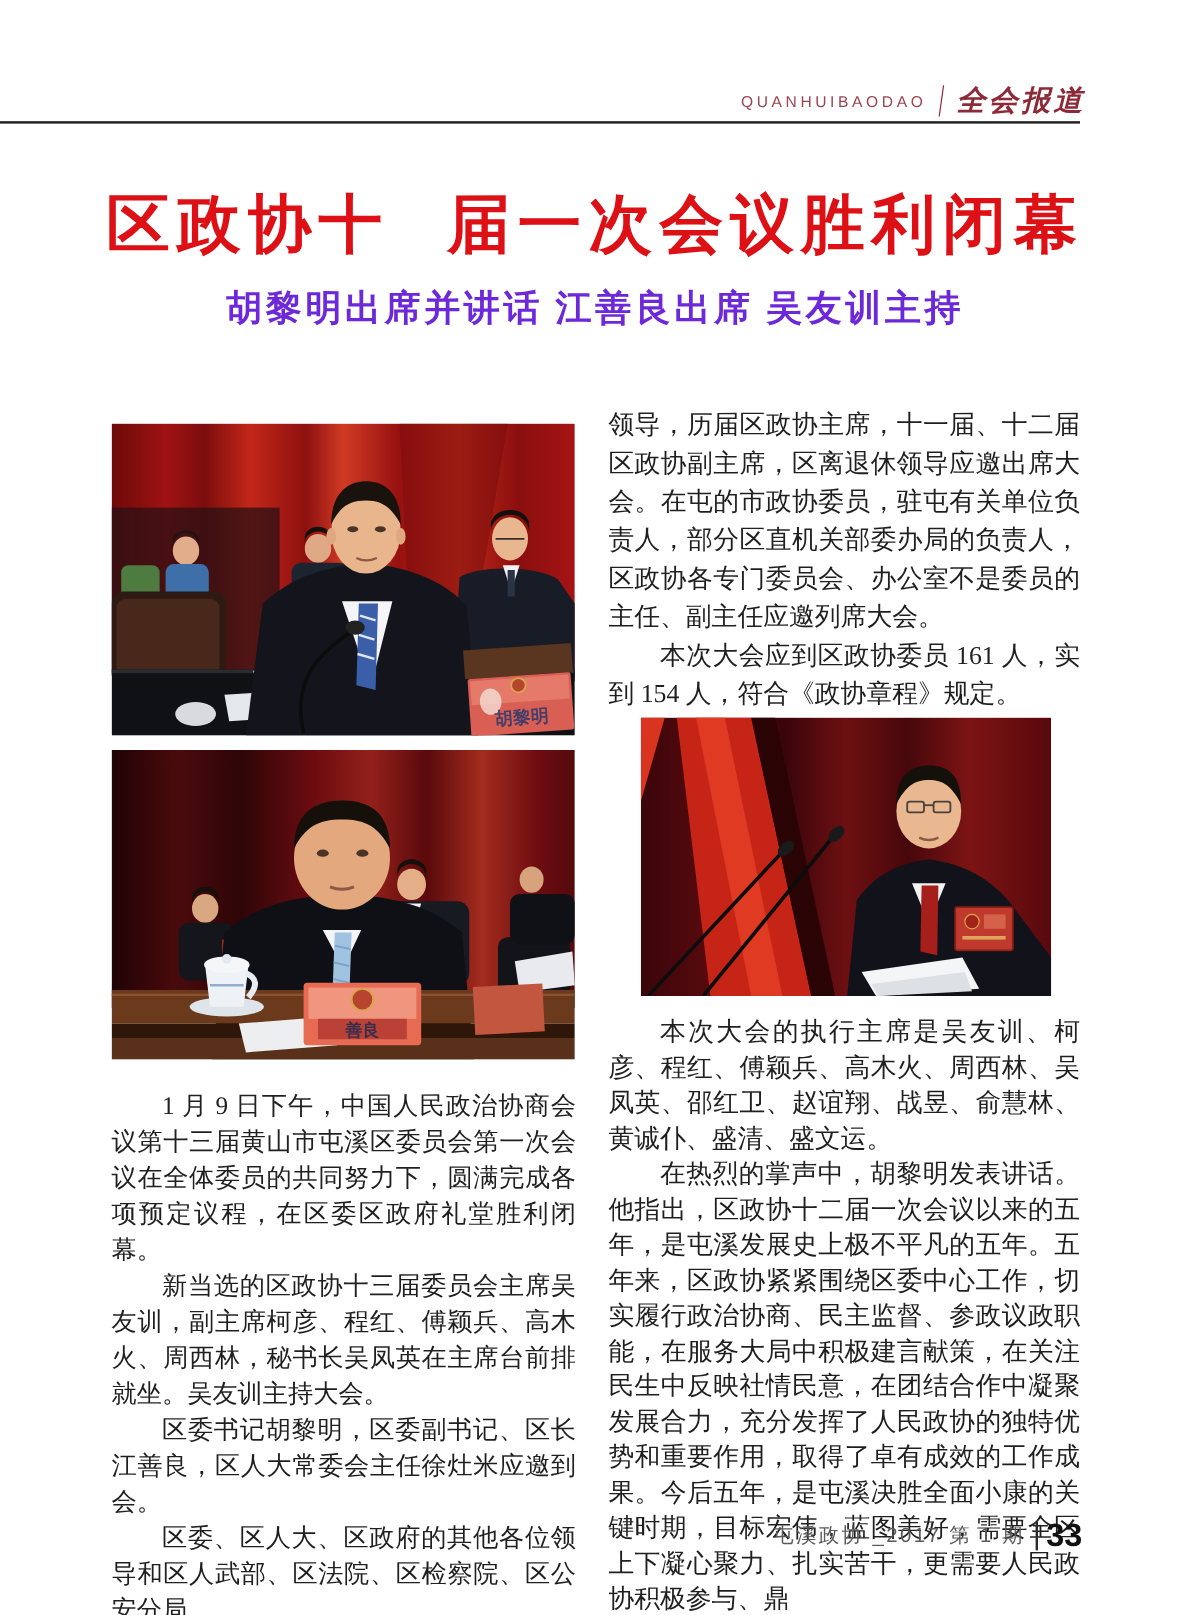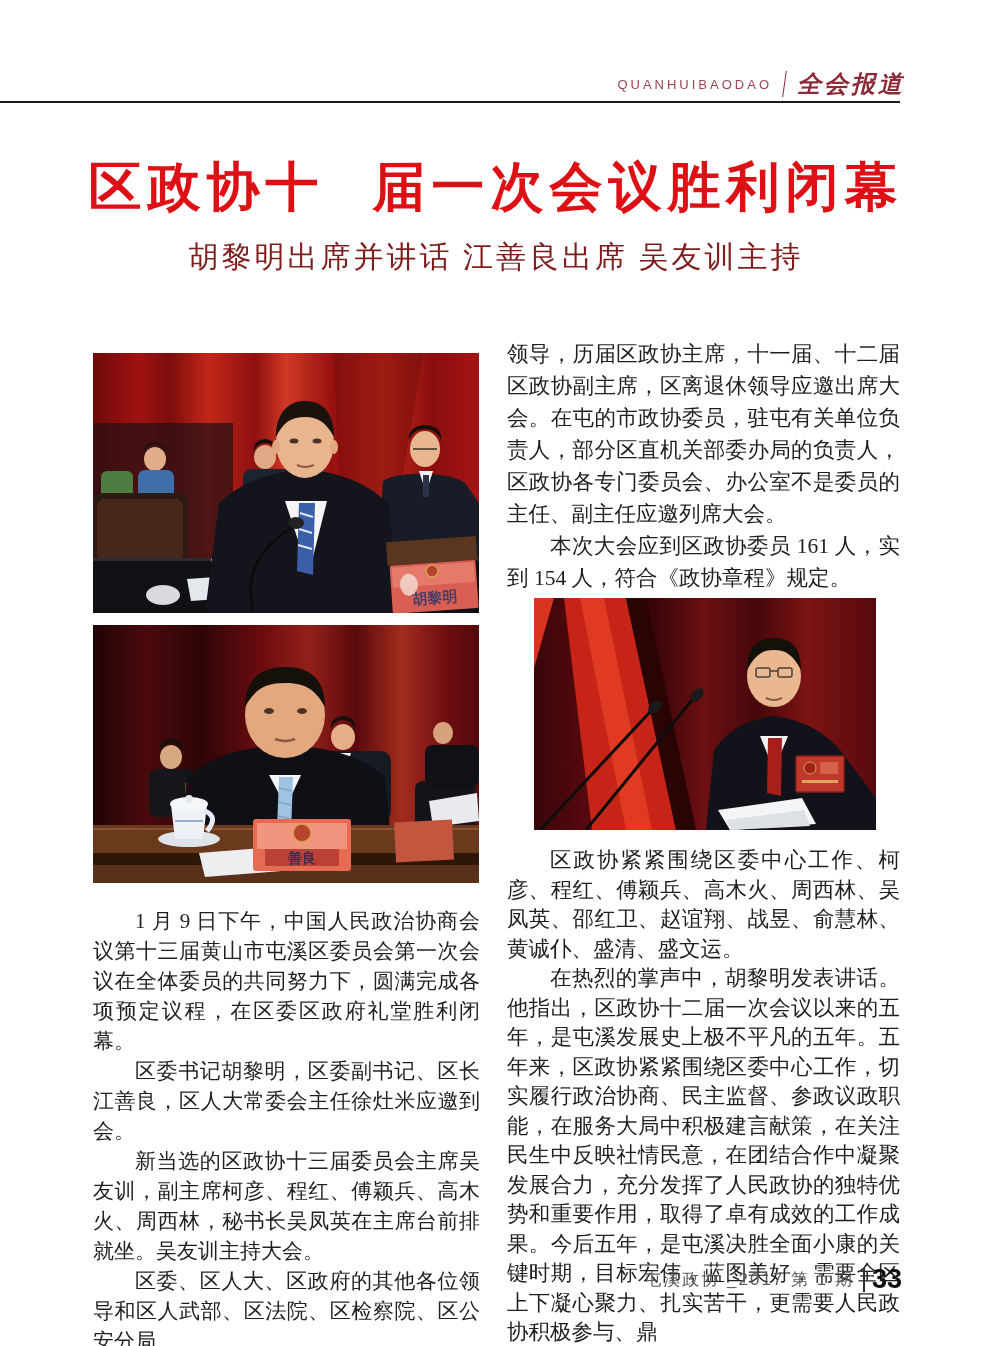--- a/index.html
+++ b/index.html
@@ -30,21 +30,21 @@
   
   .title {
     position:absolute; top:152px; left:0; width:100%;
     text-align:center; color:#dd1016;
     font-family:"Liberation Sans","DejaVu Sans",sans-serif;
     font-weight:900; font-size:53px; letter-spacing:6px; white-space:nowrap;
   }
   .title .gap { margin-right:48px;text-align:center; }
   .subtitle {
     position:absolute; top:237px; left:0; width:100%;
-    text-align:center; color:#7f1d1d; font-weight:400;
+    text-align:center; color:#6d28d9; font-weight:700;
     font-size:30px; letter-spacing:3px; white-space:nowrap;
   }
   
   .photo { position:absolute; display:block; }
   .photo svg { display:block; width:100%; height:100%; }
   .photo1 { left:93px;  top:353px; width:386px; height:260px; }
   .photo2 { left:93px;  top:625px; width:386px; height:258px; }
   .photo3 { left:534px; top:598px; width:342px; height:232px; }
   
   .textcol { position:absolute; text-align:justify; text-justify:inter-character; }
@@ -273,27 +273,27 @@
     </svg>
   </div>
 
   <div class="textcol right-top">
     <p>领导，历届区政协主席，十一届、十二届区政协副主席，区离退休领导应邀出席大会。在屯的市政协委员，驻屯有关单位负责人，部分区直机关部委办局的负责人，区政协各专门委员会、办公室不是委员的主任、副主任应邀列席大会。</p>
     <p class="indent">本次大会应到区政协委员 161 人，实到 154 人，符合《政协章程》规定。</p>
   </div>
 
   <div class="textcol left-text">
     <p class="indent">1 月 9 日下午，中国人民政治协商会议第十三届黄山市屯溪区委员会第一次会议在全体委员的共同努力下，圆满完成各项预定议程，在区委区政府礼堂胜利闭幕。</p>
+    <p class="indent">新当选的区政协十三届委员会主席吴友训，副主席柯彦、程红、傅颖兵、高木火、周西林，秘书长吴凤英在主席台前排就坐。吴友训主持大会。</p>
     <p class="indent">区委书记胡黎明，区委副书记、区长江善良，区人大常委会主任徐灶米应邀到会。</p>
-    <p class="indent">新当选的区政协十三届委员会主席吴友训，副主席柯彦、程红、傅颖兵、高木火、周西林，秘书长吴凤英在主席台前排就坐。吴友训主持大会。</p>
     <p class="indent">区委、区人大、区政府的其他各位领导和区人武部、区法院、区检察院、区公安分局</p>
   </div>
 
   <div class="textcol right-bottom">
-    <p class="indent">区政协紧紧围绕区委中心工作、柯彦、程红、傅颖兵、高木火、周西林、吴凤英、邵红卫、赵谊翔、战昱、俞慧林、黄诚仆、盛清、盛文运。</p>
+    <p class="indent">本次大会的执行主席是吴友训、柯彦、程红、傅颖兵、高木火、周西林、吴凤英、邵红卫、赵谊翔、战昱、俞慧林、黄诚仆、盛清、盛文运。</p>
     <p class="indent">在热烈的掌声中，胡黎明发表讲话。他指出，区政协十二届一次会议以来的五年，是屯溪发展史上极不平凡的五年。五年来，区政协紧紧围绕区委中心工作，切实履行政治协商、民主监督、参政议政职能，在服务大局中积极建言献策，在关注民生中反映社情民意，在团结合作中凝聚发展合力，充分发挥了人民政协的独特优势和重要作用，取得了卓有成效的工作成果。今后五年，是屯溪决胜全面小康的关键时期，目标宏伟，蓝图美好，需要全区上下凝心聚力、扎实苦干，更需要人民政协积极参与、鼎</p>
   </div>
 
   <div class="footer">
     <span class="journal">屯溪政协 _2017 第 1 期</span>
     <span class="fsep"></span>
     <span class="pageno">33</span>
   </div>
 
 </div>

